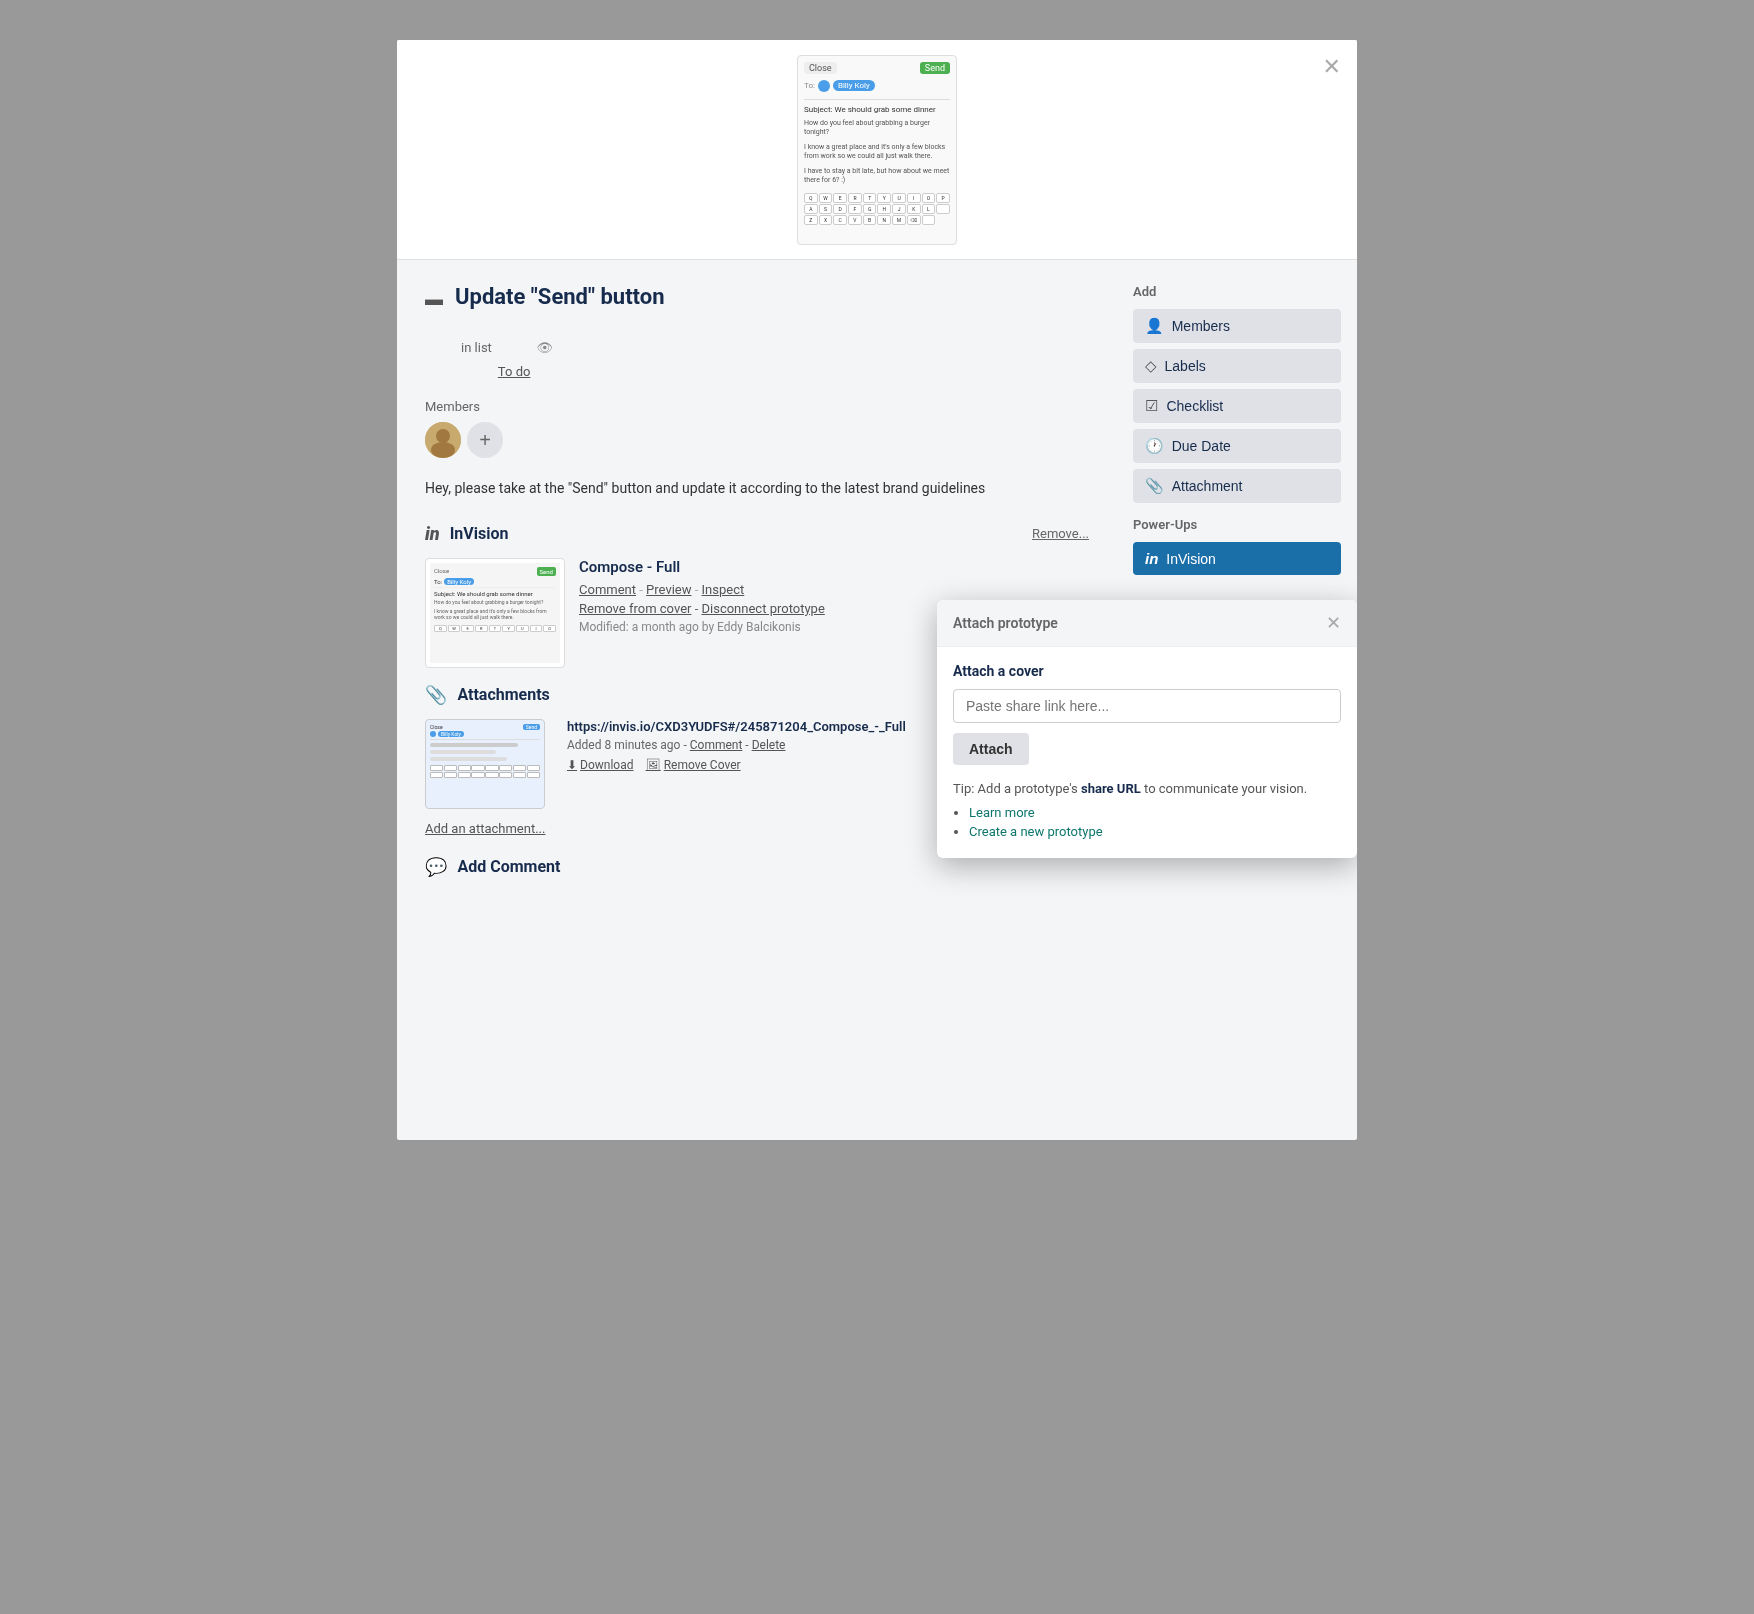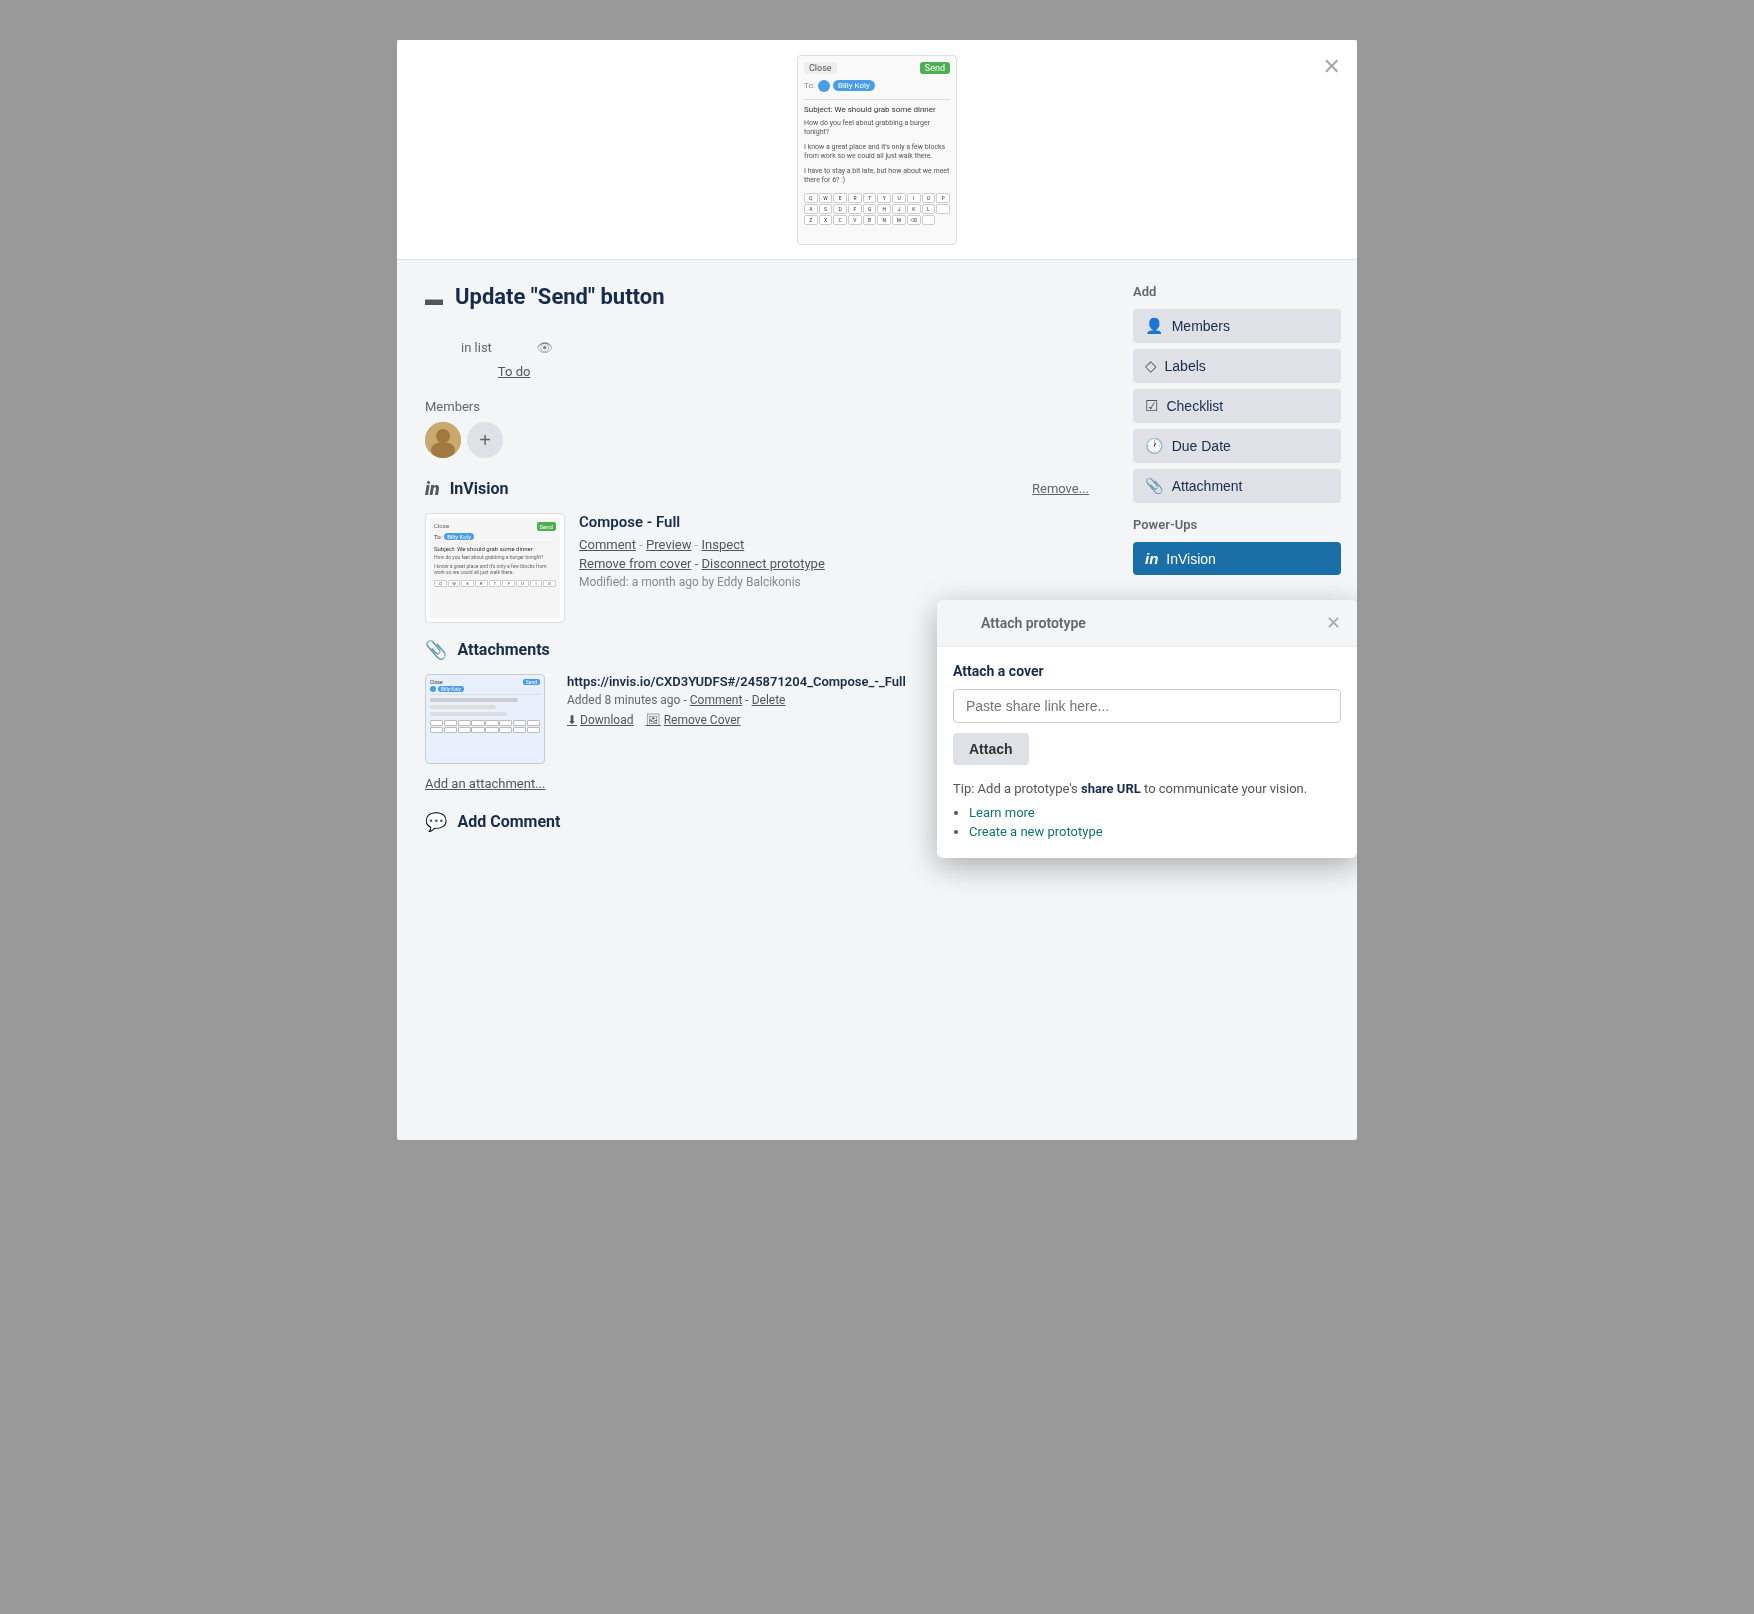--- a/index.html
+++ b/index.html
@@ -494,21 +494,20 @@
       align-items: center;
       justify-content: space-between;
       padding: 12px 16px;
       border-bottom: 1px solid #eee;
       background: #f4f5f7;
     }
     .popup-title {
       font-size: 14px;
       color: #666;
       font-weight: 600;
-      margin-left: 28px;
     }
     .popup-close {
       background: none;
       border: none;
       font-size: 18px;
       color: #aaa;
       cursor: pointer;
     }
     .popup-body {
       padding: 16px;
@@ -629,20 +628,21 @@
           <div class="member-avatar">
             <svg width="36" height="36" viewBox="0 0 36 36">
               <rect width="36" height="36" fill="#c8a96e" rx="18"></rect>
               <ellipse cx="18" cy="14" rx="7" ry="7" fill="#a07840"></ellipse>
               <ellipse cx="18" cy="28" rx="12" ry="8" fill="#a07840"></ellipse>
             </svg>
           </div>
           <button class="add-member-btn">+</button>
         </div>
 
+        <p class="description-text">Hey, please take at the "Send" button and update it according to the latest brand guidelines</p>
 
         <div class="section-header-row">
           <div class="section-title-with-icon">
             <span class="section-icon" style="font-style:italic;font-weight:900;font-size:18px;">in</span>
             <span class="section-title">InVision</span>
           </div>
           <a class="remove-link">Remove...</a>
         </div>
         <div class="invision-item">
           <div class="invision-thumb">

